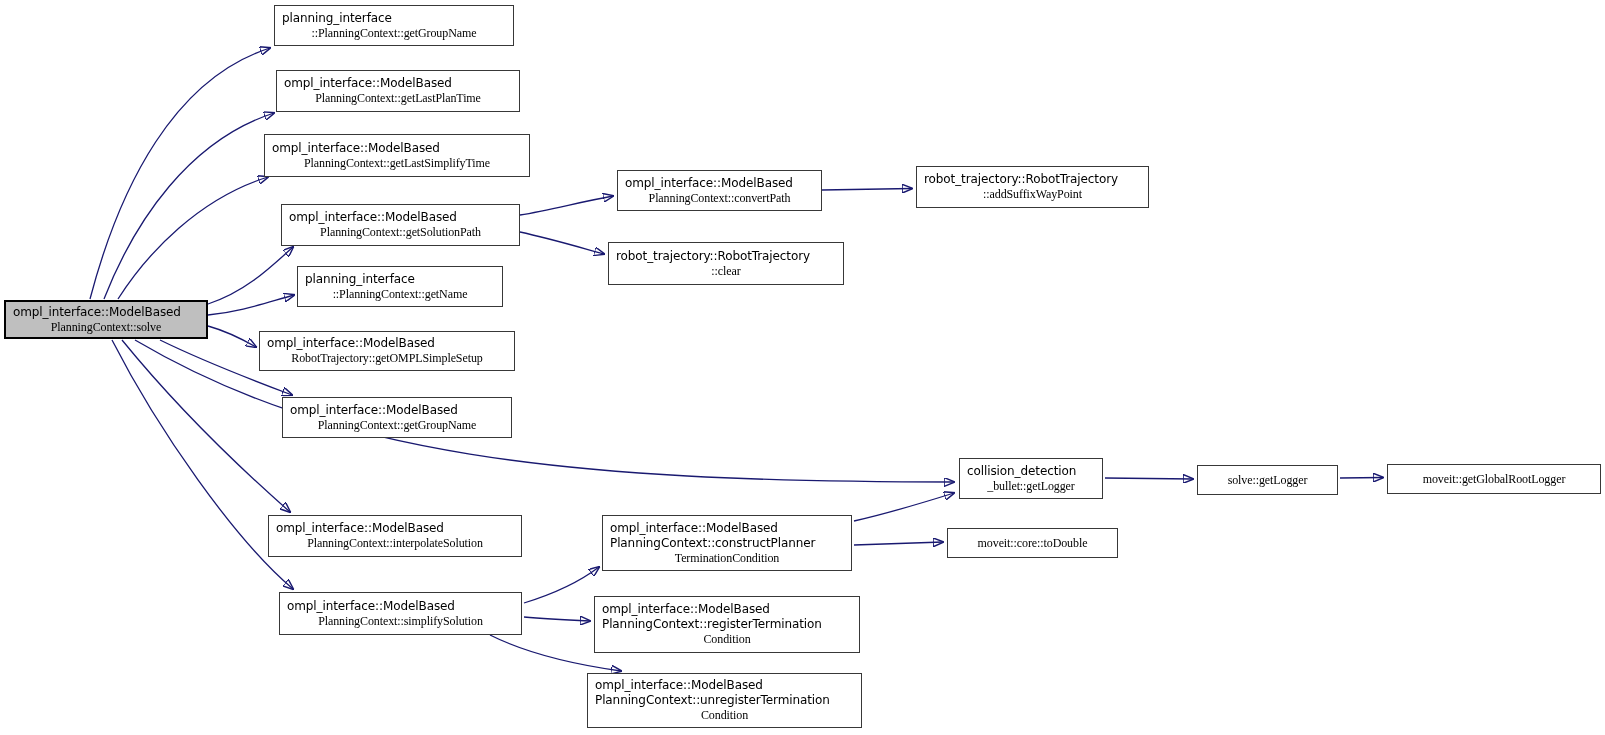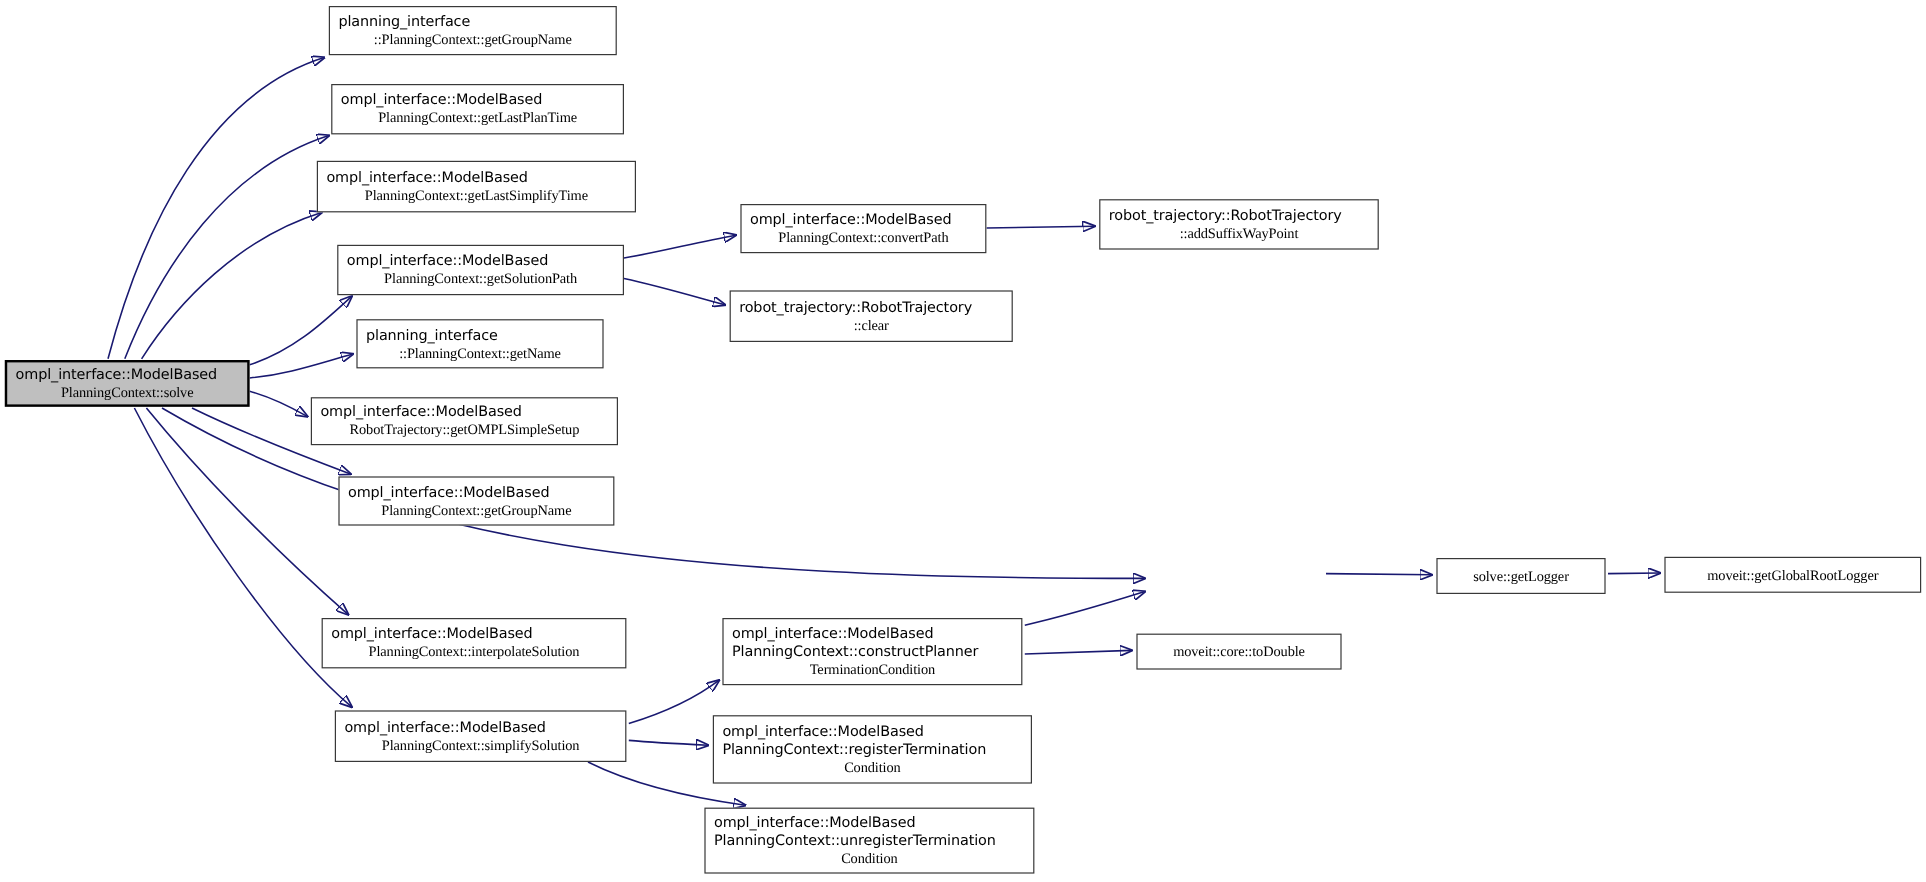--- a/index.html
+++ b/index.html
@@ -118,20 +118,24 @@
   <div class="node" style="left:259px;top:331px;width:256px;height:40px;">
     <span class="ln">ompl_interface::ModelBased</span>
     <span class="ln">RobotTrajectory::getOMPLSimpleSetup</span>
   </div>
 
   <div class="node" style="left:282px;top:397px;width:230px;height:41px;">
     <span class="ln">ompl_interface::ModelBased</span>
     <span class="ln">PlanningContext::getGroupName</span>
   </div>
 
+  <div class="node" style="left:959px;top:458px;width:144px;height:41px;">
+    <span class="ln">collision_detection</span>
+    <span class="ln">_bullet::getLogger</span>
+  </div>
 
   <div class="node" style="left:1197px;top:465px;width:141px;height:28px;">
     <span class="ln">solve::getLogger</span>
   </div>
 
   <div class="node" style="left:1387px;top:464px;width:214px;height:27px;">
     <span class="ln">moveit::getGlobalRootLogger</span>
   </div>
 
   <div class="node" style="left:947px;top:528px;width:171px;height:27px;">

